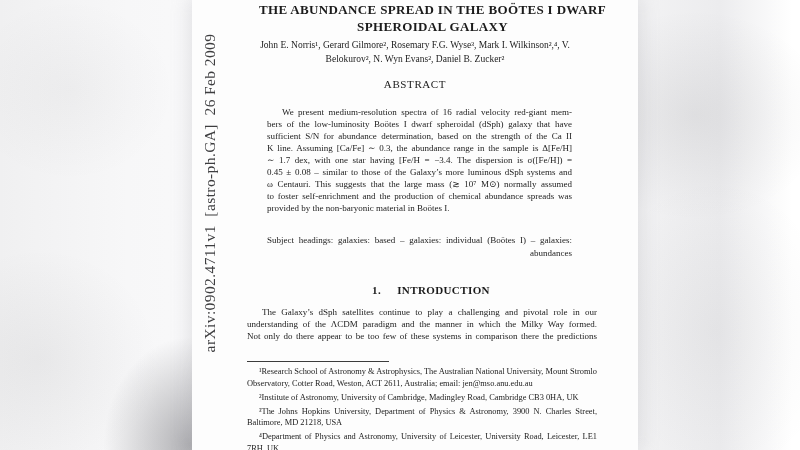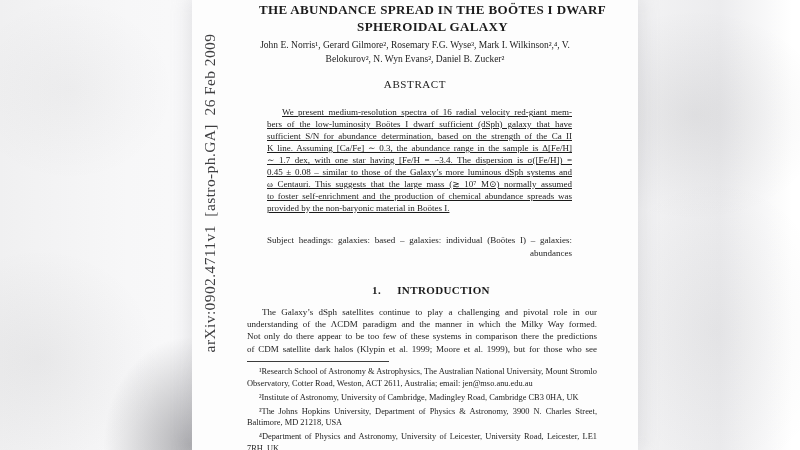--- a/index.html
+++ b/index.html
@@ -37,21 +37,21 @@
   .authors{
     position:absolute;top:38px;left:40px;right:40px;
     text-align:center;font-size:9.5px;line-height:14px;
   }
   .abstract-heading{
     position:absolute;top:78px;left:0;width:100%;
     text-align:center;font-size:11px;font-weight:normal;letter-spacing:0.6px;
   }
   .abstract{
     position:absolute;top:106px;left:75px;width:305px;
-    font-size:9px;line-height:12px;text-decoration:underline;
+    font-size:9px;line-height:12px;
   }
   .aline{text-align:justify;text-align-last:justify;}
   .abstract .aline:first-child{text-indent:15px;}
   .abstract .aline:last-child{text-align-last:left;}
   .subject{
     position:absolute;top:234px;left:75px;width:305px;
     font-size:9px;line-height:13px;
   }
   .subject .last{text-align:right;}
   .ital{}
@@ -91,21 +91,21 @@
 
     <div class="authors">
       <div>John E. Norris¹, Gerard Gilmore², Rosemary F.G. Wyse³, Mark I. Wilkinson²,⁴, V.</div>
       <div>Belokurov², N. Wyn Evans², Daniel B. Zucker²</div>
     </div>
 
     <div class="abstract-heading">ABSTRACT</div>
 
     <div class="abstract">
         <div class="aline">We present medium-resolution spectra of 16 radial velocity red-giant mem-</div>
-        <div class="aline">bers of the low-luminosity Boötes I dwarf sufficient (dSph) galaxy that have</div>
+        <div class="aline">bers of the low-luminosity Boötes I dwarf spheroidal (dSph) galaxy that have</div>
         <div class="aline">sufficient S/N for abundance determination, based on the strength of the Ca II</div>
         <div class="aline">K line. Assuming [Ca/Fe] ∼ 0.3, the abundance range in the sample is Δ[Fe/H]</div>
         <div class="aline">∼ 1.7 dex, with one star having [Fe/H = −3.4. The dispersion is σ([Fe/H]) =</div>
         <div class="aline">0.45 ± 0.08 – similar to those of the Galaxy’s more luminous dSph systems and</div>
         <div class="aline">ω Centauri. This suggests that the large mass (≳ 10⁷ M⊙) normally assumed</div>
         <div class="aline">to foster self-enrichment and the production of chemical abundance spreads was</div>
         <div class="aline">provided by the non-baryonic material in Boötes I.</div>
       </div>
 
     <div class="subject">
@@ -114,21 +114,20 @@
     </div>
 
     <div class="section-heading">
       <span class="sec-num">1.</span><span>INTRODUCTION</span>
     </div>
 
     <div class="intro">
         <div class="iline">The Galaxy’s dSph satellites continue to play a challenging and pivotal role in our</div>
         <div class="iline">understanding of the ΛCDM paradigm and the manner in which the Milky Way formed.</div>
         <div class="iline">Not only do there appear to be too few of these systems in comparison there the predictions</div>
-        <div class="iline">of CDM satellite dark halos (Klypin et al. 1999; Moore et al. 1999), but for those who see</div>
       </div>
 
     <div class="footnote-rule"></div>
 
     <div class="footnotes">
         <p class="footnote">¹Research School of Astronomy &amp; Astrophysics, The Australian National University, Mount Stromlo Observatory, Cotter Road, Weston, ACT 2611, Australia; email: jen@mso.anu.edu.au</p>
         <p class="footnote">²Institute of Astronomy, University of Cambridge, Madingley Road, Cambridge CB3 0HA, UK</p>
         <p class="footnote">³The Johns Hopkins University, Department of Physics &amp; Astronomy, 3900 N. Charles Street, Baltimore, MD 21218, USA</p>
         <p class="footnote">⁴Department of Physics and Astronomy, University of Leicester, University Road, Leicester, LE1 7RH, UK.</p>
       </div>

